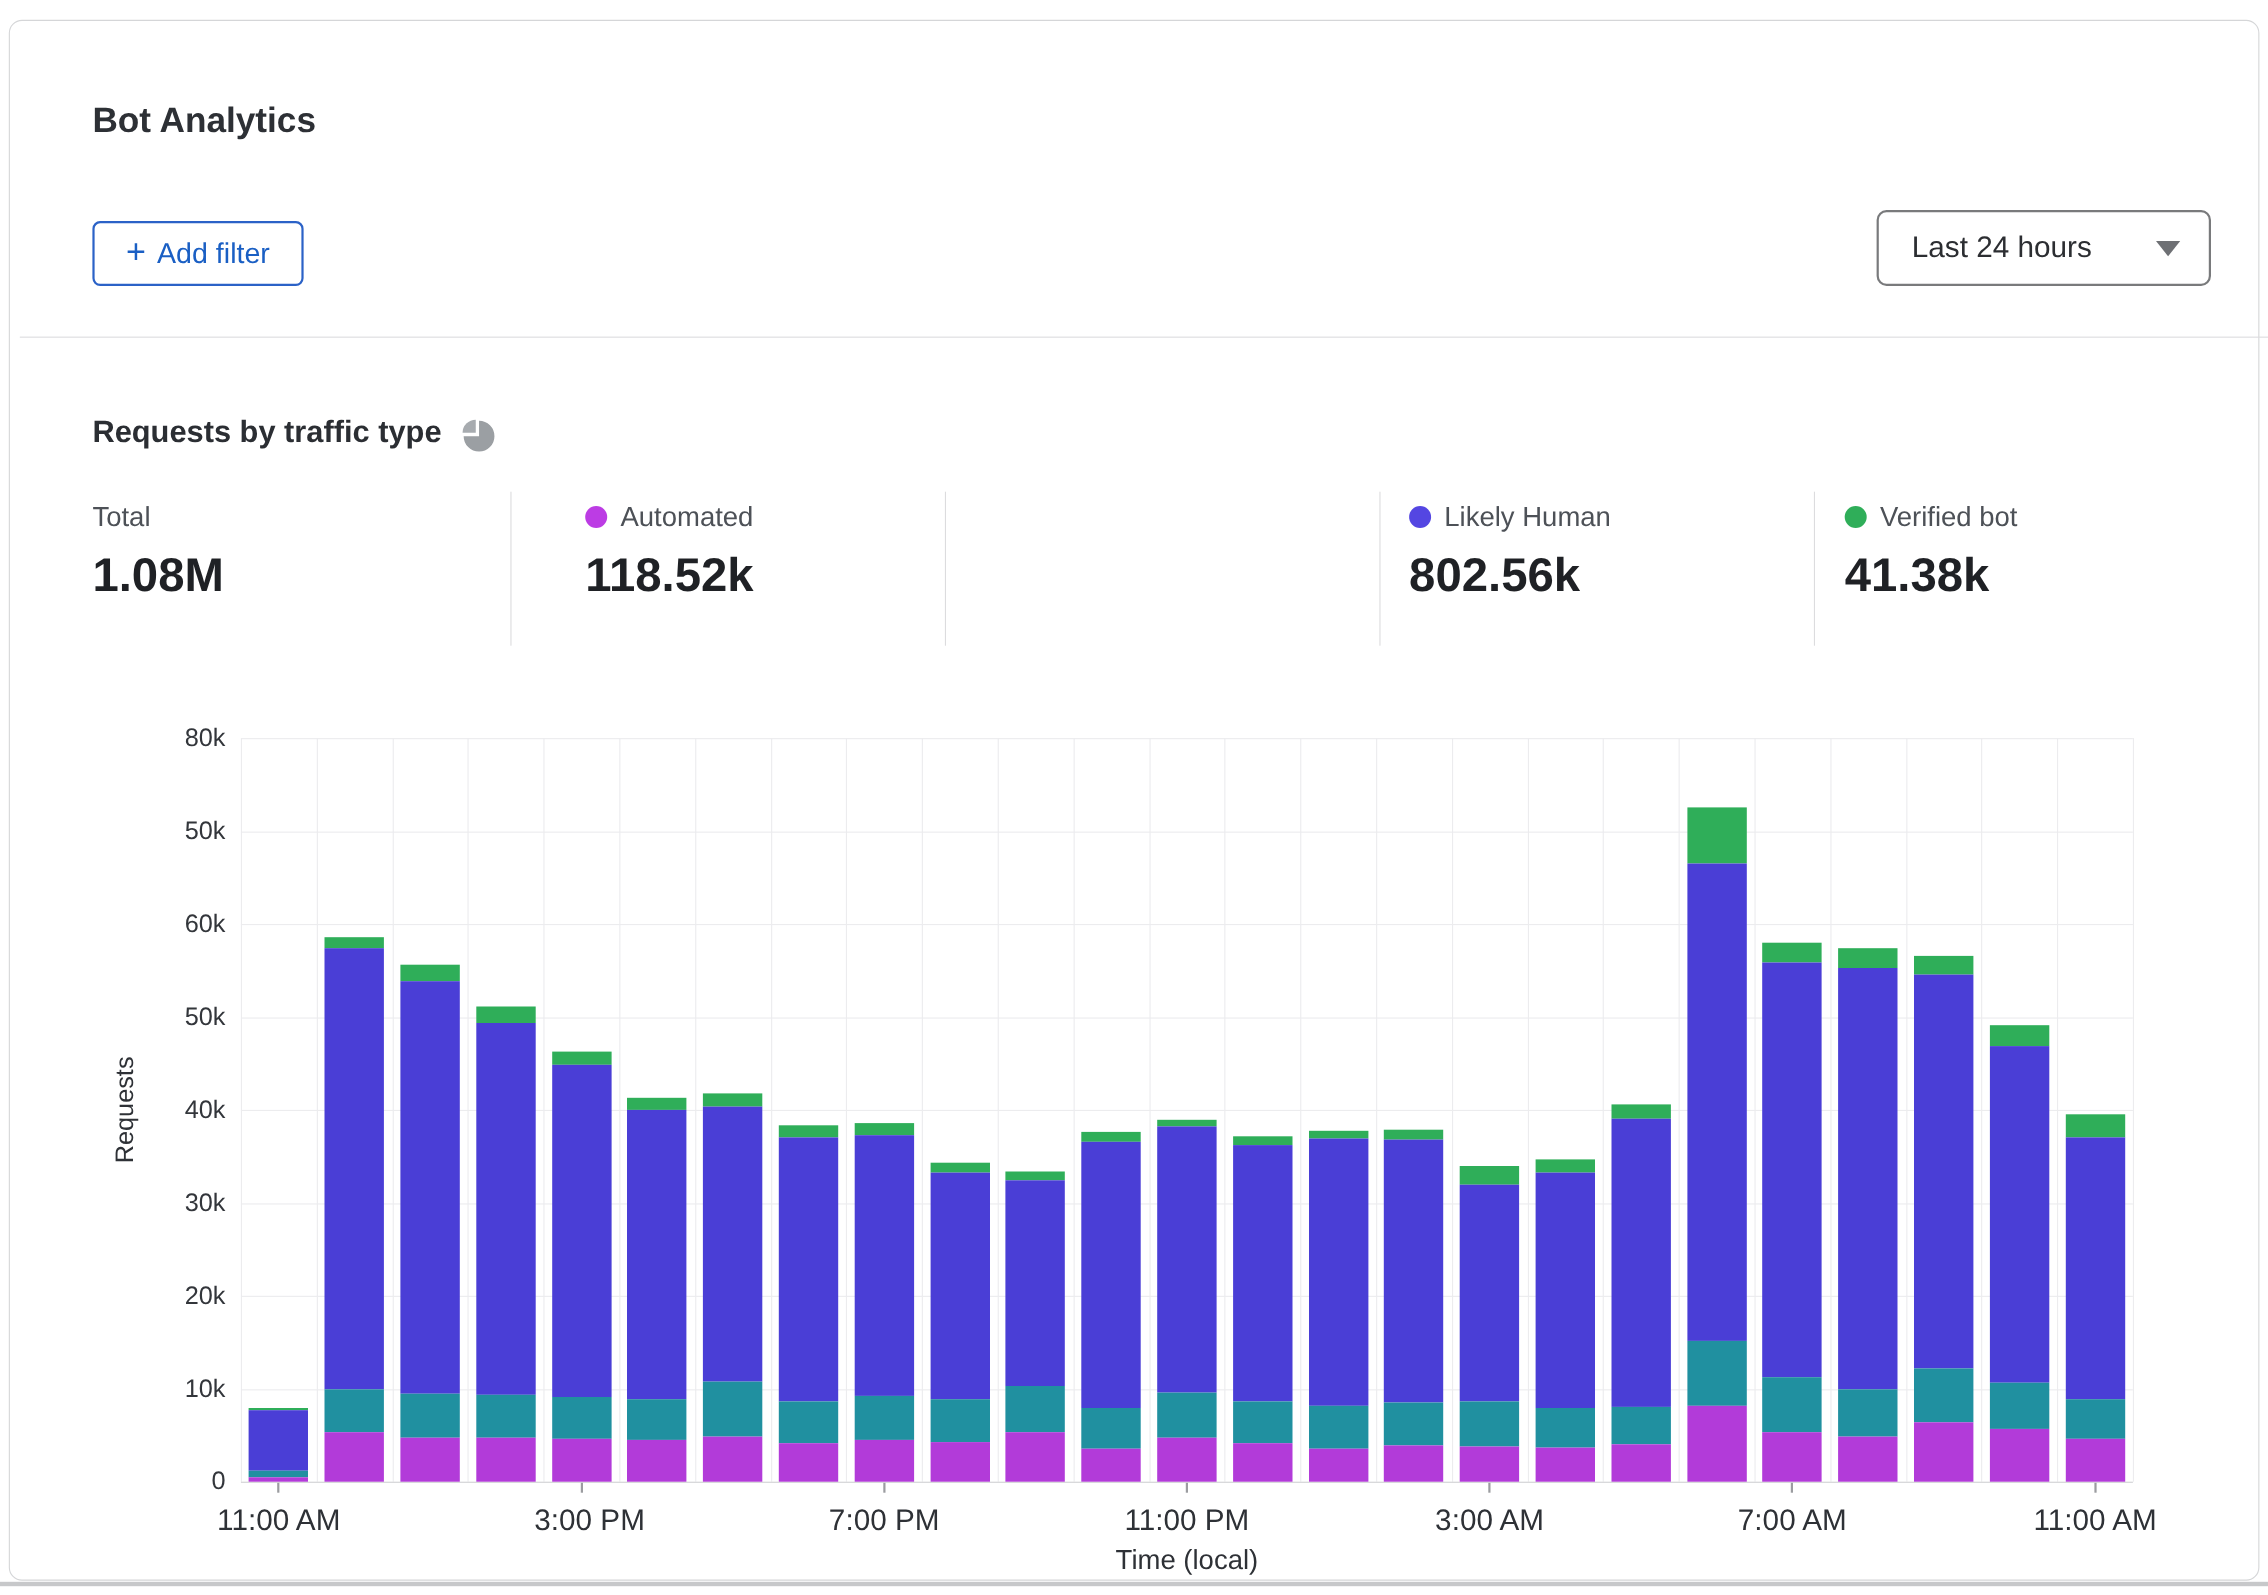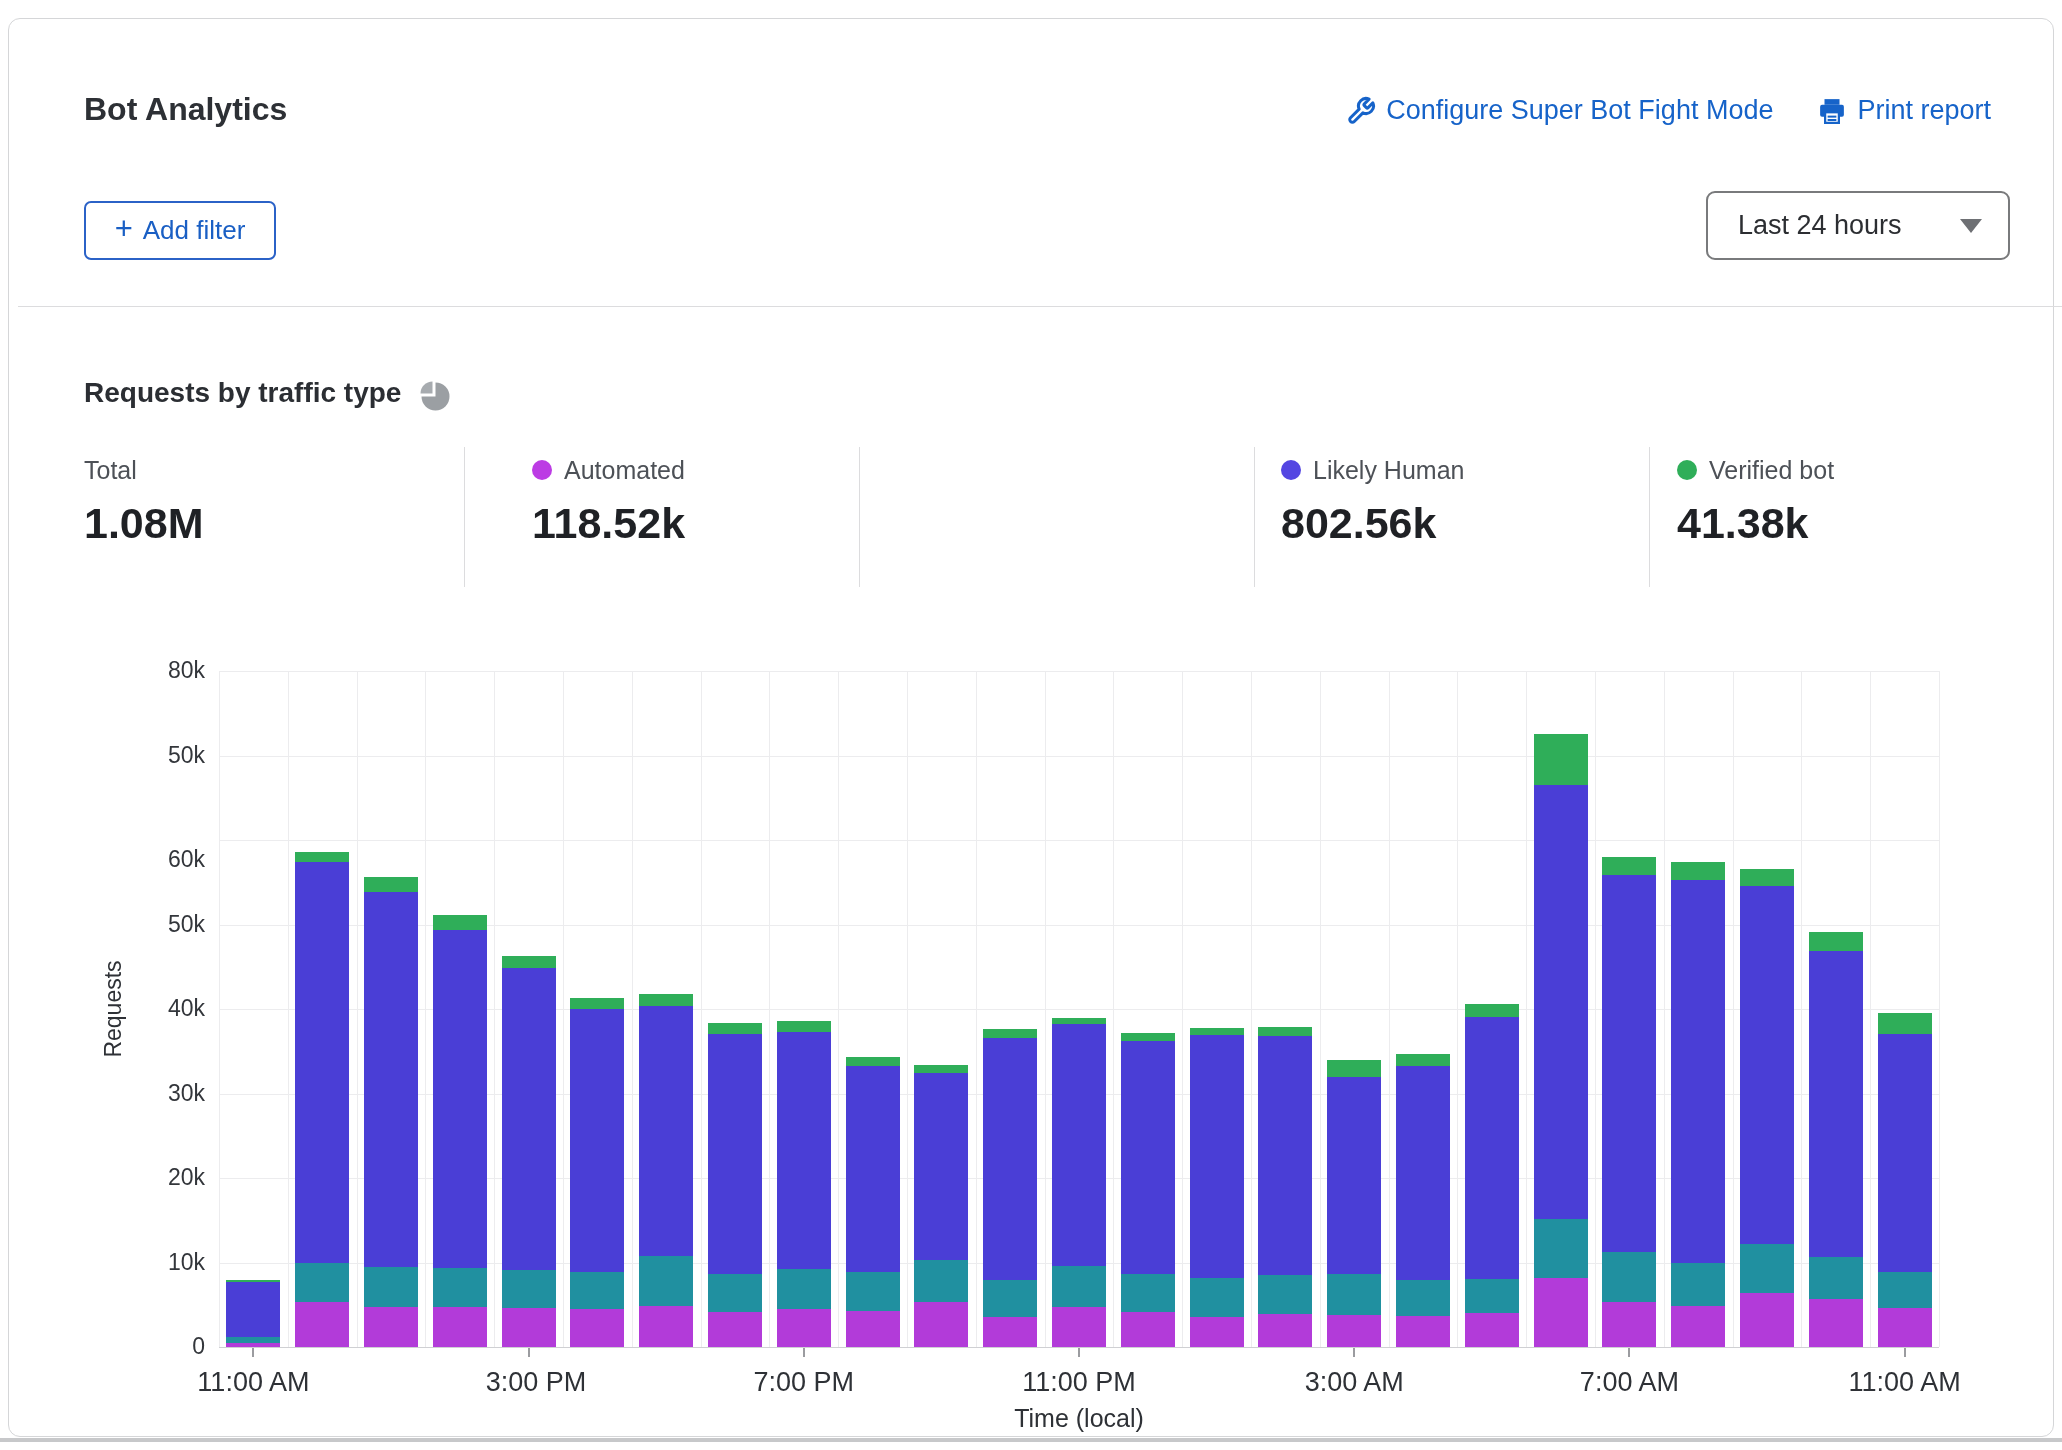--- a/index.html
+++ b/index.html
@@ -63,42 +63,20 @@
   .bottom-rule { position:absolute; left:0; top:1438px; width:2062px; height:4px; background:#c7c8ca; }
 </style>
 </head>
 <body>
 
 <div class="page">
   <div class="card">
 
     <div class="page-title">Bot Analytics</div>
 
-    <div class="header-links">
-      <a class="hlink">
-        <span>
-          <svg width="30" height="30" viewBox="0 0 24 24" fill="none" stroke="#1663c9" stroke-width="2.4" stroke-linecap="round" stroke-linejoin="round">
-            <path d="M14.7 6.3a1 1 0 0 0 0 1.4l1.6 1.6a1 1 0 0 0 1.4 0l3.77-3.77a6 6 0 0 1-7.94 7.94l-6.91 6.91a2.12 2.12 0 0 1-3-3l6.91-6.91a6 6 0 0 1 7.94-7.94l-3.76 3.76z"></path>
-          </svg>
-        </span>
-        <span>Configure Super Bot Fight Mode</span>
-      </a>
-      <a class="hlink">
-        <span>
-          <svg width="30" height="30" viewBox="0 0 24 24">
-            <rect x="6" y="2.5" width="12" height="4.5" fill="#1663c9"></rect>
-            <rect x="2.5" y="7" width="19" height="9.5" rx="1.5" fill="#1663c9"></rect>
-            <rect x="6.5" y="13" width="11" height="8.5" fill="#ffffff" stroke="#1663c9" stroke-width="1.8"></rect>
-            <rect x="8.5" y="15.7" width="7" height="1.6" fill="#1663c9"></rect>
-            <rect x="8.5" y="18.4" width="7" height="1.6" fill="#1663c9"></rect>
-          </svg>
-        </span>
-        <span>Print report</span>
-      </a>
-    </div>
 
     <button class="add-filter-btn">
       <span class="plus">+</span>
       <span>Add filter</span>
     </button>
 
     <div class="time-range">
       <span class="tr-label">Last 24 hours</span>
       <span class="chevron"></span>
     </div>
@@ -148,21 +126,21 @@
     </div>
 
     <div class="y-axis-title">Requests</div>
     <div id="yaxis">
         <div class="ytick" style="position: absolute; top: 1314px;">0</div>
         <div class="ytick" style="position: absolute; top: 1229.5px;">10k</div>
         <div class="ytick" style="position: absolute; top: 1145px;">20k</div>
         <div class="ytick" style="position: absolute; top: 1060.5px;">30k</div>
         <div class="ytick" style="position: absolute; top: 976px;">40k</div>
         <div class="ytick" style="position: absolute; top: 891.5px;">50k</div>
-        <div class="ytick" style="position: absolute; top: 807px; margin-top: 20px;">60k</div>
+        <div class="ytick" style="position: absolute; top: 807px;">60k</div>
         <div class="ytick" style="position: absolute; top: 722.5px;">50k</div>
         <div class="ytick" style="position: absolute; top: 638px;">80k</div>
       </div>
     <div class="plot" id="plot">
         <div class="vgrid" style="left: 0px;"></div>
         <div class="vgrid" style="left: 68.8px;"></div>
         <div class="vgrid" style="left: 137.6px;"></div>
         <div class="vgrid" style="left: 206.4px;"></div>
         <div class="vgrid" style="left: 275.2px;"></div>
         <div class="vgrid" style="left: 344px;"></div>

